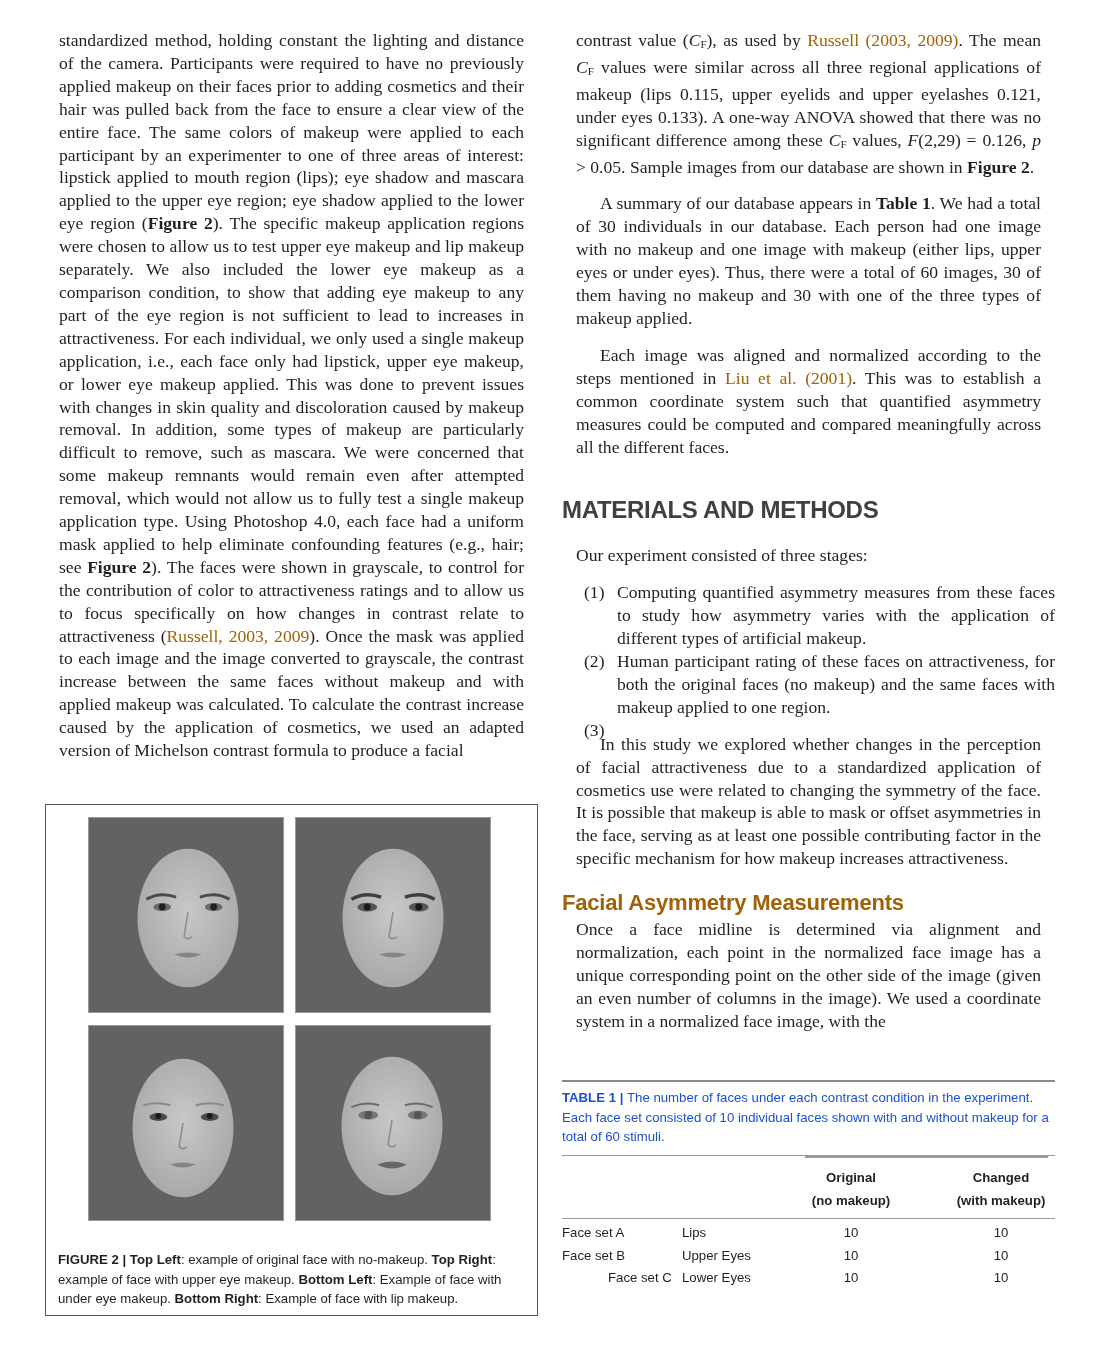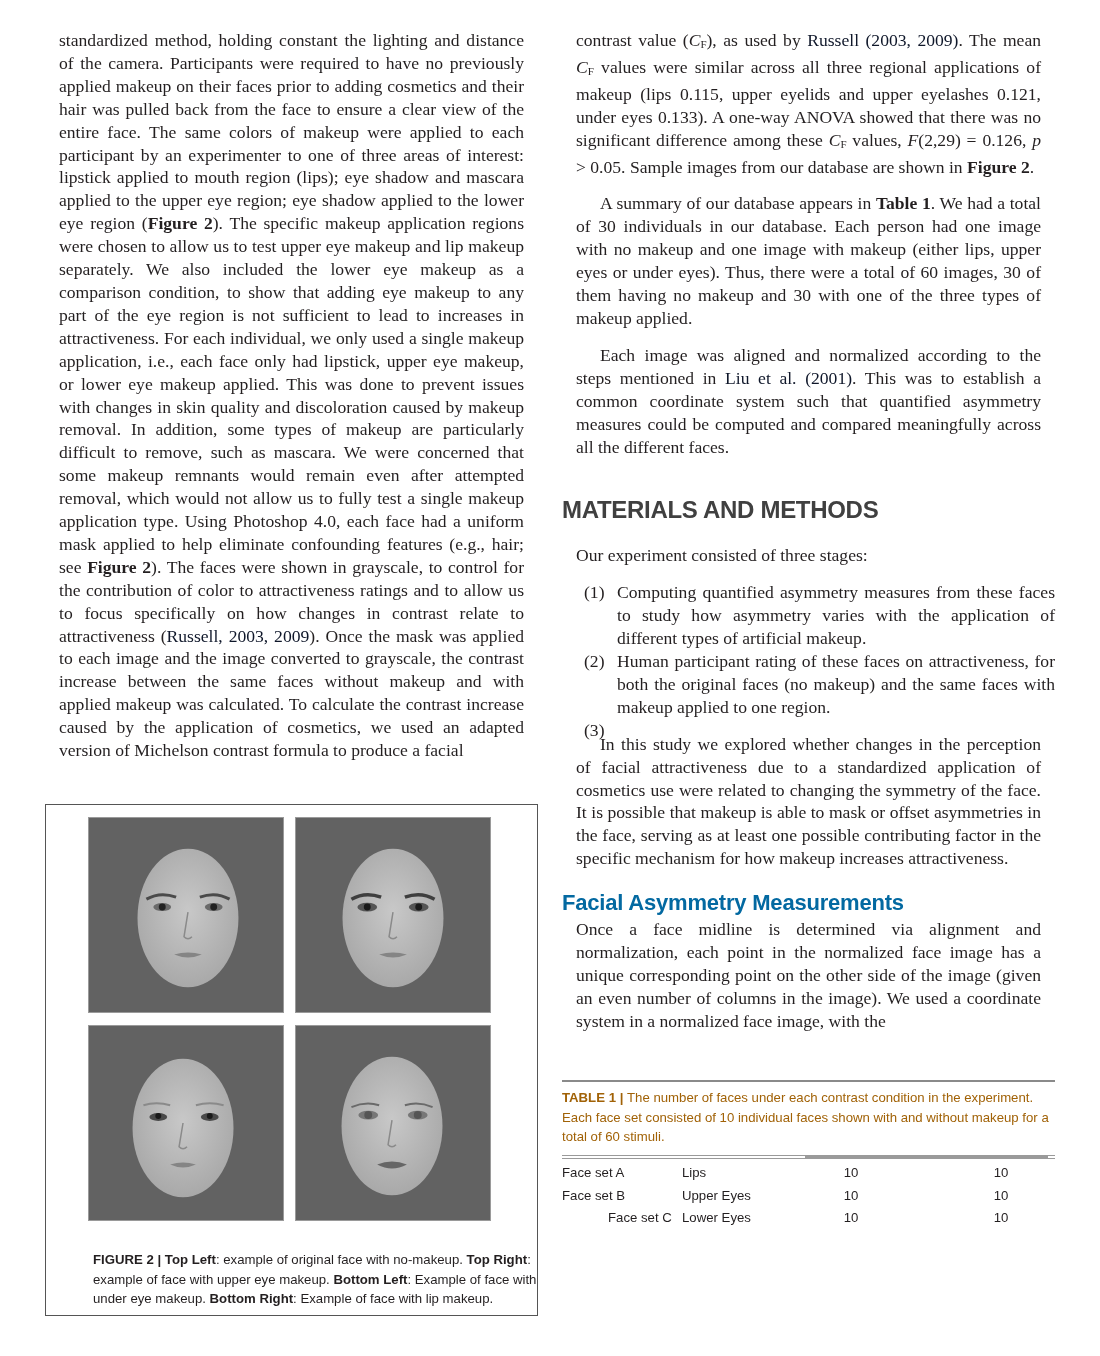--- a/index.html
+++ b/index.html
@@ -6,43 +6,43 @@
   body { width: 1100px; height: 1356px; position: relative; overflow: hidden; color: #231f20; }
   .serif { font-family: "Liberation Serif", "DejaVu Serif", serif; }
   .sans { font-family: "Liberation Sans", "DejaVu Sans", sans-serif; }
 
   .col { position: absolute; top: 15px; width: 493px; }
   .col-left { left: 45px; }
   .col-right { left: 562px; }
 
   p.body { margin: 14px; font-size: 17.6px; line-height: 22.9px; text-align: justify; }
   p.indent { text-indent: 24px; }
-  .cite { color: #0f172a; }
+  .cite { color: #a16207; }
   b { font-weight: bold; }
   i { font-style: italic; }
   sub.f { font-size: 11px; vertical-align: -2px; font-style: normal; }
 
   h2.section { margin: 0; font-size: 24px; font-weight: bold; letter-spacing: -0.3px; color: #404040; }
-  h3.sub { margin: 0; font-size: 22px; font-weight: bold; color: #0369a1; letter-spacing: -0.2px; }
+  h3.sub { margin: 0; font-size: 22px; font-weight: bold; color: #a16207; letter-spacing: -0.2px; }
 
   ol.stages { list-style: none; margin: 0; padding: 0; }
   ol.stages li { position: relative; padding-left: 55px; font-size: 17.6px; line-height: 22.9px; text-align: justify; }
   ol.stages li .num { position: absolute; left: 22px; top: 0; }
 
   
   .figure-box { position: absolute; left: 45px; top: 804px; width: 493px; height: 512px; border: 1px solid #555; box-sizing: border-box; background: #fff; }
   .face-panel { position: absolute; width: 196px; height: 196px; background: #626262; border: 1px solid #9a9a9a; box-sizing: border-box; overflow: hidden; }
   .face-panel svg { width: 100%; height: 100%; display: block; }
-  .fig-caption { position: absolute; left: 12px; top: 445px; width: 470px; font-size: 13.2px; line-height: 19.5px; color: #231f20; margin-left: 35px; }
+  .fig-caption { position: absolute; left: 12px; top: 445px; width: 470px; font-size: 13.2px; line-height: 19.5px; color: #231f20; }
 
   
   .table-block { position: absolute; left: 562px; top: 1080px; width: 493px; }
   .rule { height: 2px; background: #8a8a8a; }
   .rule-thin { height: 1.5px; background: #9a9a9a; }
-  .tcaption { font-size: 13.2px; line-height: 19.5px; color: #a16207; padding: 6px 0 8px 0; }
+  .tcaption { font-size: 13.2px; line-height: 19.5px; color: #1d4ed8; padding: 6px 0 8px 0; }
   .thead-row { position: relative; height: 60px; font-size: 13.2px; font-weight: bold; }
   .tbody-row { position: relative; height: 22.5px; font-size: 13.2px; }
   .cell { position: absolute; }
 </style>
 </head>
 <body>
 
 <div class="col col-left serif">
   <p class="body"><span>standardized method, holding constant the lighting and distance of the camera. Participants were required to have no previously applied makeup on their faces prior to adding cosmetics and their hair was pulled back from the face to ensure a clear view of the entire face. The same colors of makeup were applied to each participant by an experimenter to one of three areas of interest: lipstick applied to mouth region (lips); eye shadow and mascara applied to the upper eye region; eye shadow applied to the lower eye region (</span><b>Figure 2</b><span>). The specific makeup application regions were chosen to allow us to test upper eye makeup and lip makeup separately. We also included the lower eye makeup as a comparison condition, to show that adding eye makeup to any part of the eye region is not sufficient to lead to increases in attractiveness. For each individual, we only used a single makeup application, i.e., each face only had lipstick, upper eye makeup, or lower eye makeup applied. This was done to prevent issues with changes in skin quality and discoloration caused by makeup removal. In addition, some types of makeup are particularly difficult to remove, such as mascara. We were concerned that some makeup remnants would remain even after attempted removal, which would not allow us to fully test a single makeup application type. Using Photoshop 4.0, each face had a uniform mask applied to help eliminate confounding features (e.g., hair; see </span><b>Figure 2</b><span>). The faces were shown in grayscale, to control for the contribution of color to attractiveness ratings and to allow us to focus specifically on how changes in contrast relate to attractiveness (</span><span class="cite">Russell, 2003, 2009</span><span>). Once the mask was applied to each image and the image converted to grayscale, the contrast increase between the same faces without makeup and with applied makeup was calculated. To calculate the contrast increase caused by the application of cosmetics, we used an adapted version of Michelson contrast formula to produce a facial</span></p>
 </div>
@@ -131,20 +131,30 @@
   <h3 class="sub sans" style="margin-top:20px;">Facial Asymmetry Measurements</h3>
 
   <p class="body" style="margin-top:2px;">Once a face midline is determined via alignment and normalization, each point in the normalized face image has a unique corresponding point on the other side of the image (given an even number of columns in the image). We used a coordinate system in a normalized face image, with the</p>
 </div>
 
 <div class="table-block sans">
   <div class="rule"></div>
   <div class="tcaption"><b>TABLE 1 | </b><span>The number of faces under each contrast condition in the experiment. Each face set consisted of 10 individual faces shown with and without makeup for a total of 60 stimuli.</span></div>
   <div class="rule-thin"></div>
   <div class="rule-thin" style="margin-left:243px; width:243px;"></div>
+  <div class="thead-row">
+    <div class="cell" style="left:230px; width:118px; top:8px; text-align:center; line-height:23px;">
+      <div>Original</div>
+      <div>(no makeup)</div>
+    </div>
+    <div class="cell" style="left:380px; width:118px; top:8px; text-align:center; line-height:23px;">
+      <div>Changed</div>
+      <div>(with makeup)</div>
+    </div>
+  </div>
   <div class="rule-thin"></div>
   <div style="height:6px;"></div>
   <div class="tbody-row">
     <div class="cell" style="left:0;">Face set A</div>
     <div class="cell" style="left:120px;">Lips</div>
     <div class="cell" style="left:259px; width:60px; text-align:center;">10</div>
     <div class="cell" style="left:409px; width:60px; text-align:center;">10</div>
   </div>
   <div class="tbody-row">
     <div class="cell" style="left:0;">Face set B</div>

